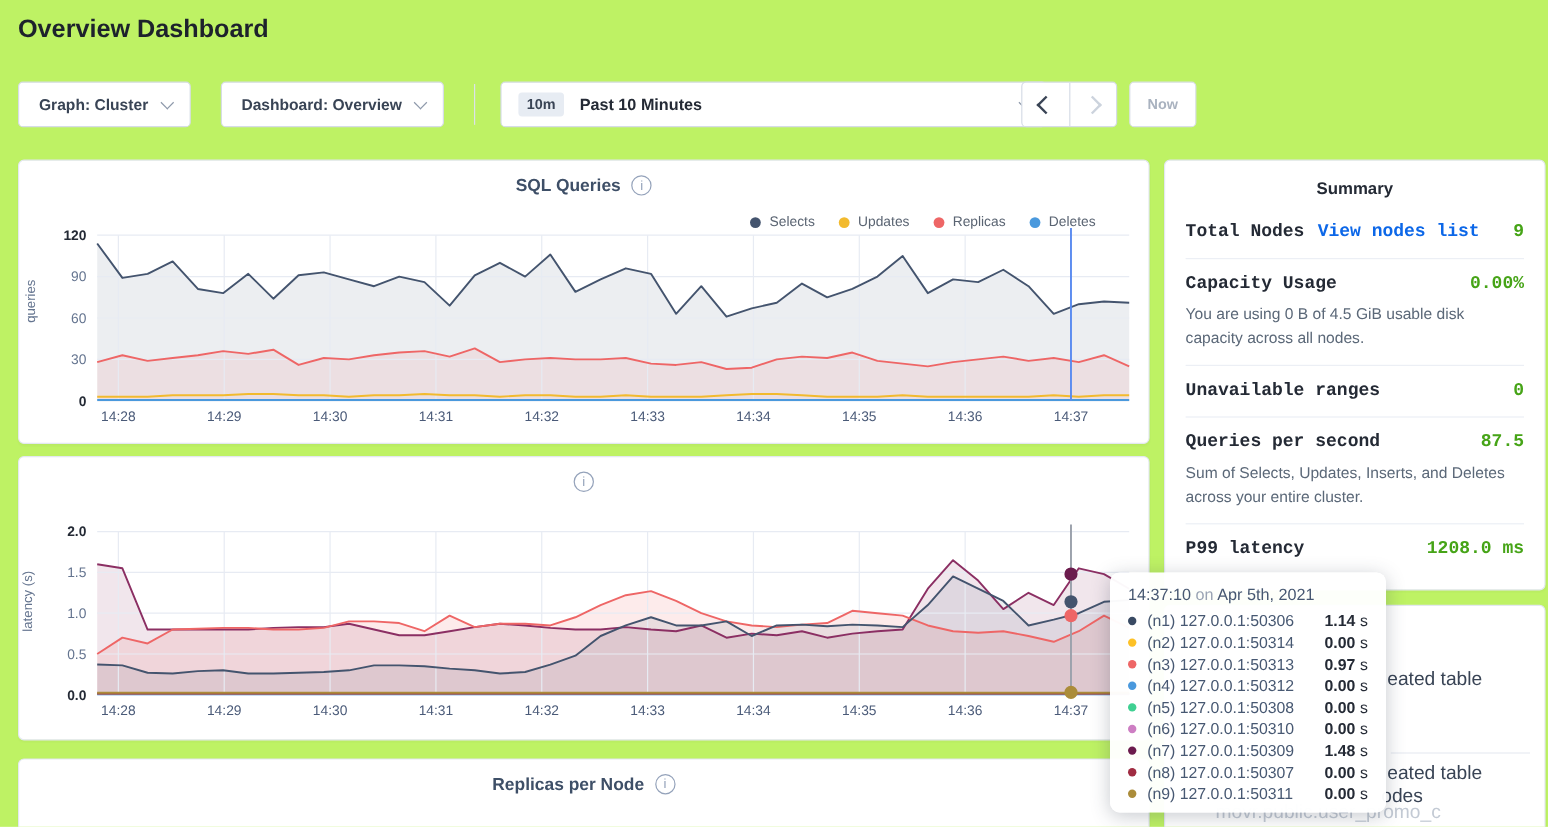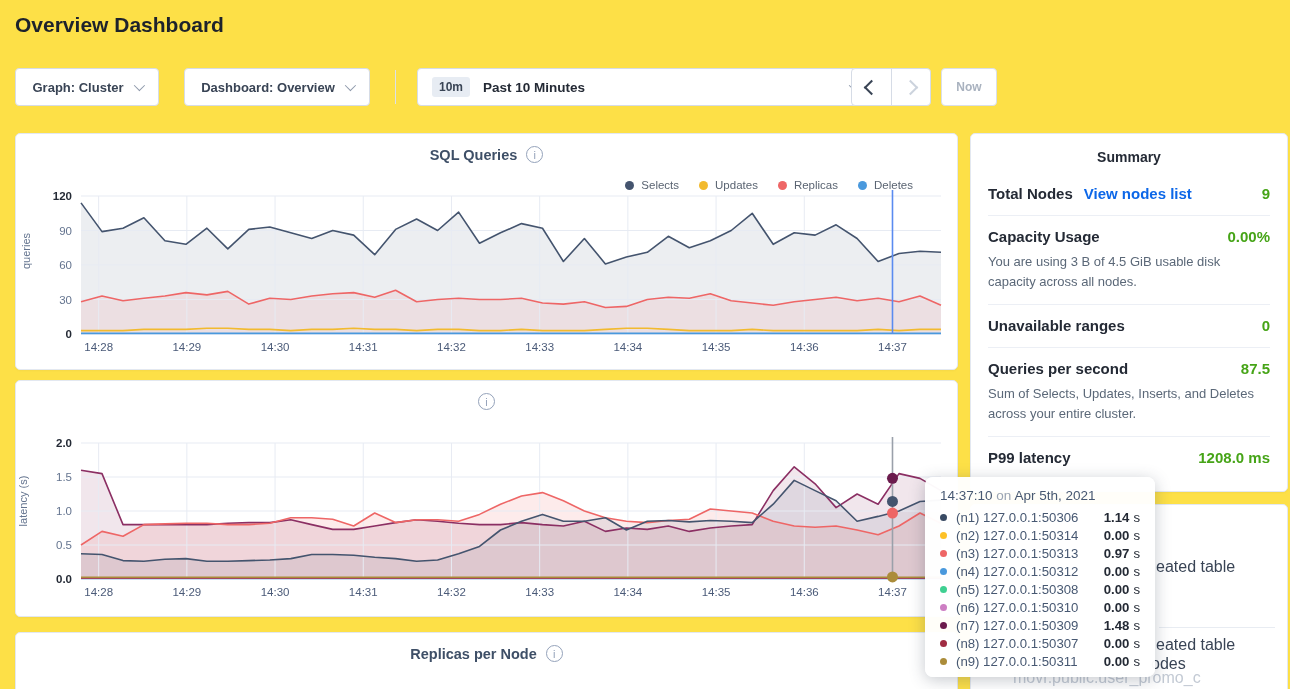--- a/index.html
+++ b/index.html
@@ -1,17 +1,17 @@
 <!DOCTYPE html>
 <html><head>
 <meta charset="utf-8">
 <style>
   html,body{margin:0;padding:0;}
   body{font-family:"Liberation Sans",sans-serif;-webkit-font-smoothing:antialiased;}
-  .screen{position:relative;width:1290px;height:689px;overflow:hidden;background:#fde047;
+  .screen{position:relative;width:1290px;height:689px;overflow:hidden;background:#bef264;
           --ink:#242a35;--slate:#475872;--muted:#5f6c80;--border:#e3e8f0;--green:#46a417;--link:#0c67e8;}
   .page-title{position:absolute;left:15px;top:13px;font-size:21px;font-weight:600;color:#1d222c;}
 
   
   .dd{position:absolute;top:68px;height:38px;background:#fff;border:1px solid #d6dce6;border-radius:4px;
       display:flex;align-items:center;justify-content:center;gap:10px;font-size:13px;font-weight:700;color:#394455;cursor:pointer;box-sizing:border-box;}
   .chev{display:inline-block;width:7px;height:7px;border-right:1.7px solid #8e99ab;border-bottom:1.7px solid #8e99ab;transform:rotate(45deg) translateY(-2px);}
   .vdiv{position:absolute;left:395px;top:70px;width:1px;height:34px;background:#dce1ea;}
   .timepicker{position:absolute;left:417px;top:68px;width:455px;height:38px;background:#fff;border:1px solid #d6dce6;border-radius:4px;
       display:flex;align-items:center;box-sizing:border-box;padding:0 14px;cursor:pointer;}
@@ -44,21 +44,21 @@
   .chart-svg{position:absolute;left:0;top:50px;}
   svg{font-family:"Liberation Sans",sans-serif;display:block;}
   .ylab{position:absolute;font-size:11px;color:#64748f;transform:rotate(-90deg);white-space:nowrap;}
   #ylab-sql{left:8px;top:245px;}
   #ylab-lat{left:-2px;top:495px;}
 
   
   .sum-head{text-align:center;font-size:14px;font-weight:700;color:#242a35;padding:15px 0 8px;}
   .sum-row{padding:12px 0 13px;}
   .sum-row + .sum-row{border-top:1px solid #eceff5;}
-  .sum-line{display:flex;align-items:flex-start;}
+  .sum-line{display:flex;align-items:flex-start;font-family:Liberation Mono, monospace;}
   .sum-label{font-size:15px;font-weight:700;color:#242a35;}
   .sum-link{font-size:15px;font-weight:700;color:var(--link);margin-left:11px;text-decoration:none;cursor:pointer;}
   .sum-val{margin-left:auto;font-size:15px;font-weight:700;color:var(--green);}
   .sum-sub{margin-top:7px;font-size:13px;color:#5b6878;line-height:1.5;}
 
   
   .frag{position:absolute;font-size:16px;color:#394455;white-space:nowrap;}
   #frag-0{left:185px;top:53px;}
   #frag-1{left:185px;top:131px;}
   #frag-2{left:180px;top:150px;}
@@ -243,21 +243,21 @@
             <span class="sum-label">Total Nodes</span>
             <a class="sum-link">View nodes list</a>
             <span class="sum-val">9</span>
           </div>
         </div>
         <div class="sum-row">
           <div class="sum-line">
             <span class="sum-label">Capacity Usage</span>
             <span class="sum-val">0.00%</span>
           </div>
-          <div class="sum-sub">You are using 3 B of 4.5 GiB usable disk capacity across all nodes.</div>
+          <div class="sum-sub">You are using 0 B of 4.5 GiB usable disk capacity across all nodes.</div>
         </div>
         <div class="sum-row">
           <div class="sum-line">
             <span class="sum-label">Unavailable ranges</span>
             <span class="sum-val">0</span>
           </div>
         </div>
         <div class="sum-row">
           <div class="sum-line">
             <span class="sum-label">Queries per second</span>

